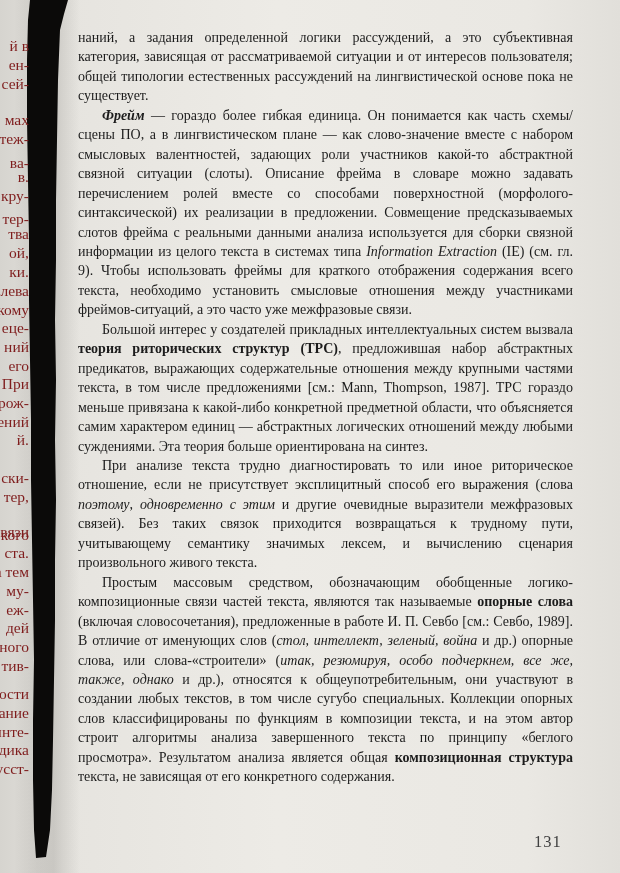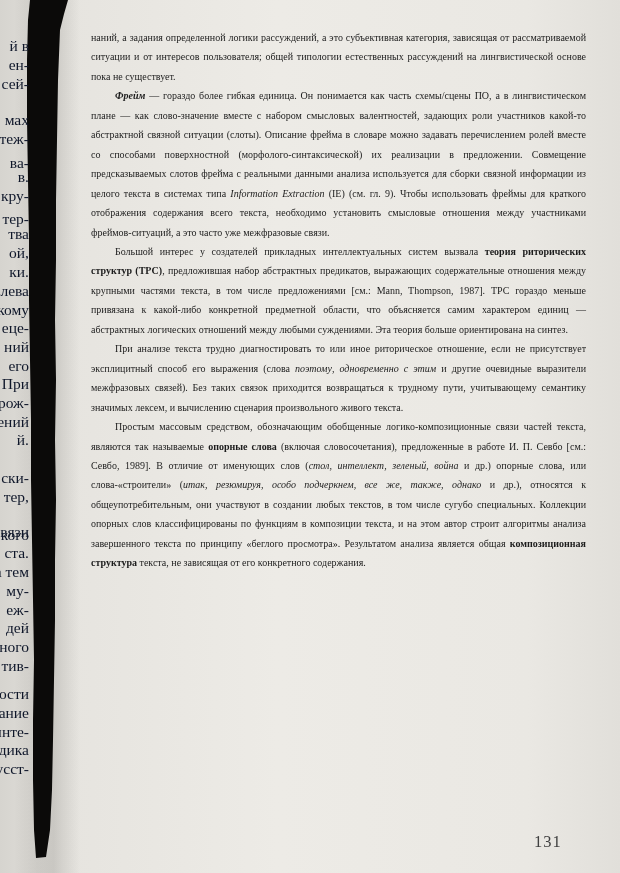--- a/index.html
+++ b/index.html
@@ -15,24 +15,24 @@
   .spine-halo {
     position: absolute; left: 14px; top: 0; width: 66px; height: 873px;
     background: linear-gradient(90deg, transparent, rgba(40,38,34,0.10) 35%, rgba(40,38,34,0.14) 60%, transparent);
     pointer-events: none;
   }
   .spine { position: absolute; left: 0; top: 0; filter: blur(0.5px); }
   .gutter {
     position: absolute; left: 0; top: 0; width: 30px; height: 873px;
     font-size: 15.5px; line-height: 19px;
   }
-  .frag { position: absolute; right: 1px; white-space: nowrap; color: #0f172a; }
+  .frag { position: absolute; right: 1px; white-space: nowrap; color: #7f1d1d; }
   .text-block {
     position: absolute; left: 78px; top: 28px; width: 495px;
-    font-size: 10px; line-height: 19.45px; text-align: justify; margin-left: 13px;
+    font-size: 14px; line-height: 19.45px; text-align: justify;
   }
   .para { margin: 0; }
   .para.indent { text-indent: 24px; }
   .r-n { font-style: normal; }
   .r-i { font-style: italic; }
   .r-b { font-weight: 700; }
   .r-bi { font-weight: 700; font-style: italic; }
   .page-number {
     position: absolute; left: 534px; top: 832px;
     font-size: 16.5px; letter-spacing: 1px; color: #404040;

